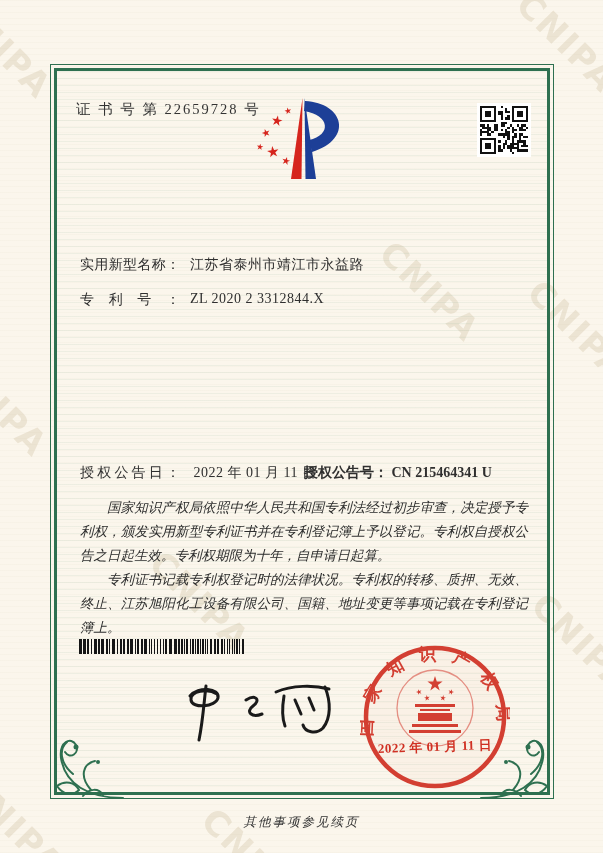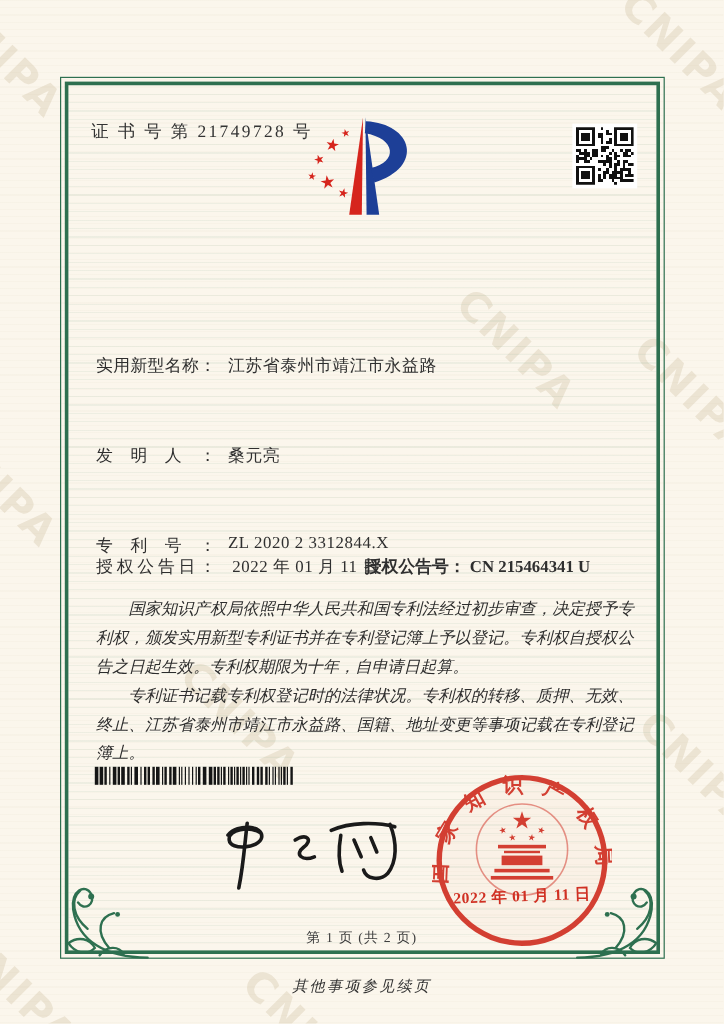--- a/index.html
+++ b/index.html
@@ -28,21 +28,21 @@
   .flourish.br { right:-8px; transform:scaleX(-1); }
   
   .cert-no { position:absolute; left:76px; top:100px; font-size:14.5px; color:#333; letter-spacing:2px; }
   .logo { position:absolute; left:246px; top:95px; width:112px; height:88px; }
   .qr { position:absolute; left:477px; top:103px; width:54px; height:54px; background:#fff; padding:3px; }
   .qr svg { width:100%; height:100%; display:block; }
   .title { position:absolute; left:0; top:180px; width:100%; text-align:center;
     font-size:34px; font-weight:700; color:#1c1c1c; letter-spacing:8px; text-indent:8px; }
   
   .fields { position:absolute; left:80px; top:256px; width:450px; font-size:14px; color:#2f2f2f; }
-  .f-row { height:35px; display:flex; align-items:flex-start;margin-top:40px; }
+  .f-row { height:35px; display:flex; align-items:flex-start; }
   .f-label { display:inline-block; width:100px; text-align:justify; text-align-last:justify; }
   .f-value { margin-left:10px; letter-spacing:0.5px; }
   .grant-row { position:absolute; left:80px; top:464px; width:450px; font-size:14px; color:#2f2f2f; }
   .grant-no { position:absolute; left:224px; top:0;font-weight:bold; }
   
   .paras { position:absolute; left:80px; top:496px; width:448px; font-size:13.5px;
     font-style:italic; color:#2d2d2d; line-height:1.78; text-align:justify; }
   .paras p { text-indent:2em; }
   
   .barcode { position:absolute; left:79px; top:639px; width:167px; height:15px;
@@ -95,21 +95,21 @@
         <path d="M30,74 C18,64 15,50 24,42"></path>
         <path d="M48,90 C36,76 40,64 52,61"></path>
         <path d="M14,86 C22,80 32,82 36,90 C30,96 20,95 14,86 Z"></path>
         <path d="M40,96 C46,88 56,88 60,95"></path>
       </g>
       <circle cx="33" cy="47" r="2.5" fill="#2e7050"></circle>
       <circle cx="55" cy="62" r="2" fill="#2e7050"></circle>
     </svg>
   </div>
 
-  <div class="cert-no">证 书 号 第 21749728 号</div>
+  <div class="cert-no">证 书 号 第 22659728 号</div>
 
   <svg class="logo" viewBox="0 0 112 88">
     <defs>
       <path id="star-l" d="M0,-1 L0.2245,-0.309 L0.951,-0.309 L0.3633,0.118 L0.5878,0.809 L0,0.382 L-0.5878,0.809 L-0.3633,0.118 L-0.951,-0.309 L-0.2245,-0.309 Z"></path>
     </defs>
     <polygon points="56.5,3 45,84 55.5,84" fill="#d6251d"></polygon>
     <polygon points="58.5,3 59.5,84 70,84" fill="#1d3f97"></polygon>
     <path d="M59,6 C98,8 108,44 66,57 L63,45 C86,40 84,20 58,16 Z" fill="#1d3f97"></path>
     <use href="#star-l" transform="translate(42,16) scale(3.5) rotate(-12)" fill="#d6251d"></use>
     <use href="#star-l" transform="translate(31,26) scale(5.5) rotate(10)" fill="#d6251d"></use>
@@ -251,43 +251,39 @@
       </svg>
   </div>
 
 
   <div class="fields">
     <div class="f-row">
       <span class="f-label">实用新型名称：</span>
       <span class="f-value">江苏省泰州市靖江市永益路</span>
     </div>
     <div class="f-row">
-      <span class="f-label">发明人：</span>
-      <span class="f-value">桑元亮</span>
-    </div>
-    <div class="f-row">
       <span class="f-label">专利号：</span>
       <span class="f-value">ZL 2020 2 3312844.X</span>
     </div>
   </div>
 
   <div class="grant-row">
     <span>
       <span class="f-label">授权公告日：</span>
       <span class="f-value">2022 年 01 月 11 日</span>
     </span>
     <span class="grant-no">
       <span>授权公告号：</span>
       <span>CN 215464341 U</span>
     </span>
   </div>
 
   <div class="paras">
     <p>国家知识产权局依照中华人民共和国专利法经过初步审查，决定授予专利权，颁发实用新型专利证书并在专利登记簿上予以登记。专利权自授权公告之日起生效。专利权期限为十年，自申请日起算。</p>
-    <p>专利证书记载专利权登记时的法律状况。专利权的转移、质押、无效、终止、江苏省泰州市靖江市永益路、国籍、地址变更等事项记载在专利登记簿上。</p>
+    <p>专利证书记载专利权登记时的法律状况。专利权的转移、质押、无效、终止、江苏旭阳化工设备有限公司、国籍、地址变更等事项记载在专利登记簿上。</p>
   </div>
 
   <div class="barcode" id="barcode">
       <i style="width:3px;background:#151515"></i>
       <i style="width:1px"></i>
       <i style="width:3px;background:#151515"></i>
       <i style="width:1px"></i>
       <i style="width:2px;background:#151515"></i>
       <i style="width:2px"></i>
       <i style="width:1px;background:#151515"></i>
@@ -422,16 +418,15 @@
       <use href="#star-s" transform="translate(91,50) scale(3) rotate(18)"></use>
       <rect x="55" y="62" width="40" height="3"></rect>
       <rect x="60" y="67" width="30" height="2"></rect>
       <rect x="58" y="71" width="34" height="8"></rect>
       <rect x="52" y="82" width="46" height="3"></rect>
       <rect x="49" y="88" width="52" height="3"></rect>
     </g>
   </svg>
   <div class="seal-date">2022 年 01 月 11 日</div>
 
-  <div class="page-info">第 1 页 (共 2 页)</div>
   <div class="footer-note">其他事项参见续页</div>
 
 </div>
 
 </body></html>

